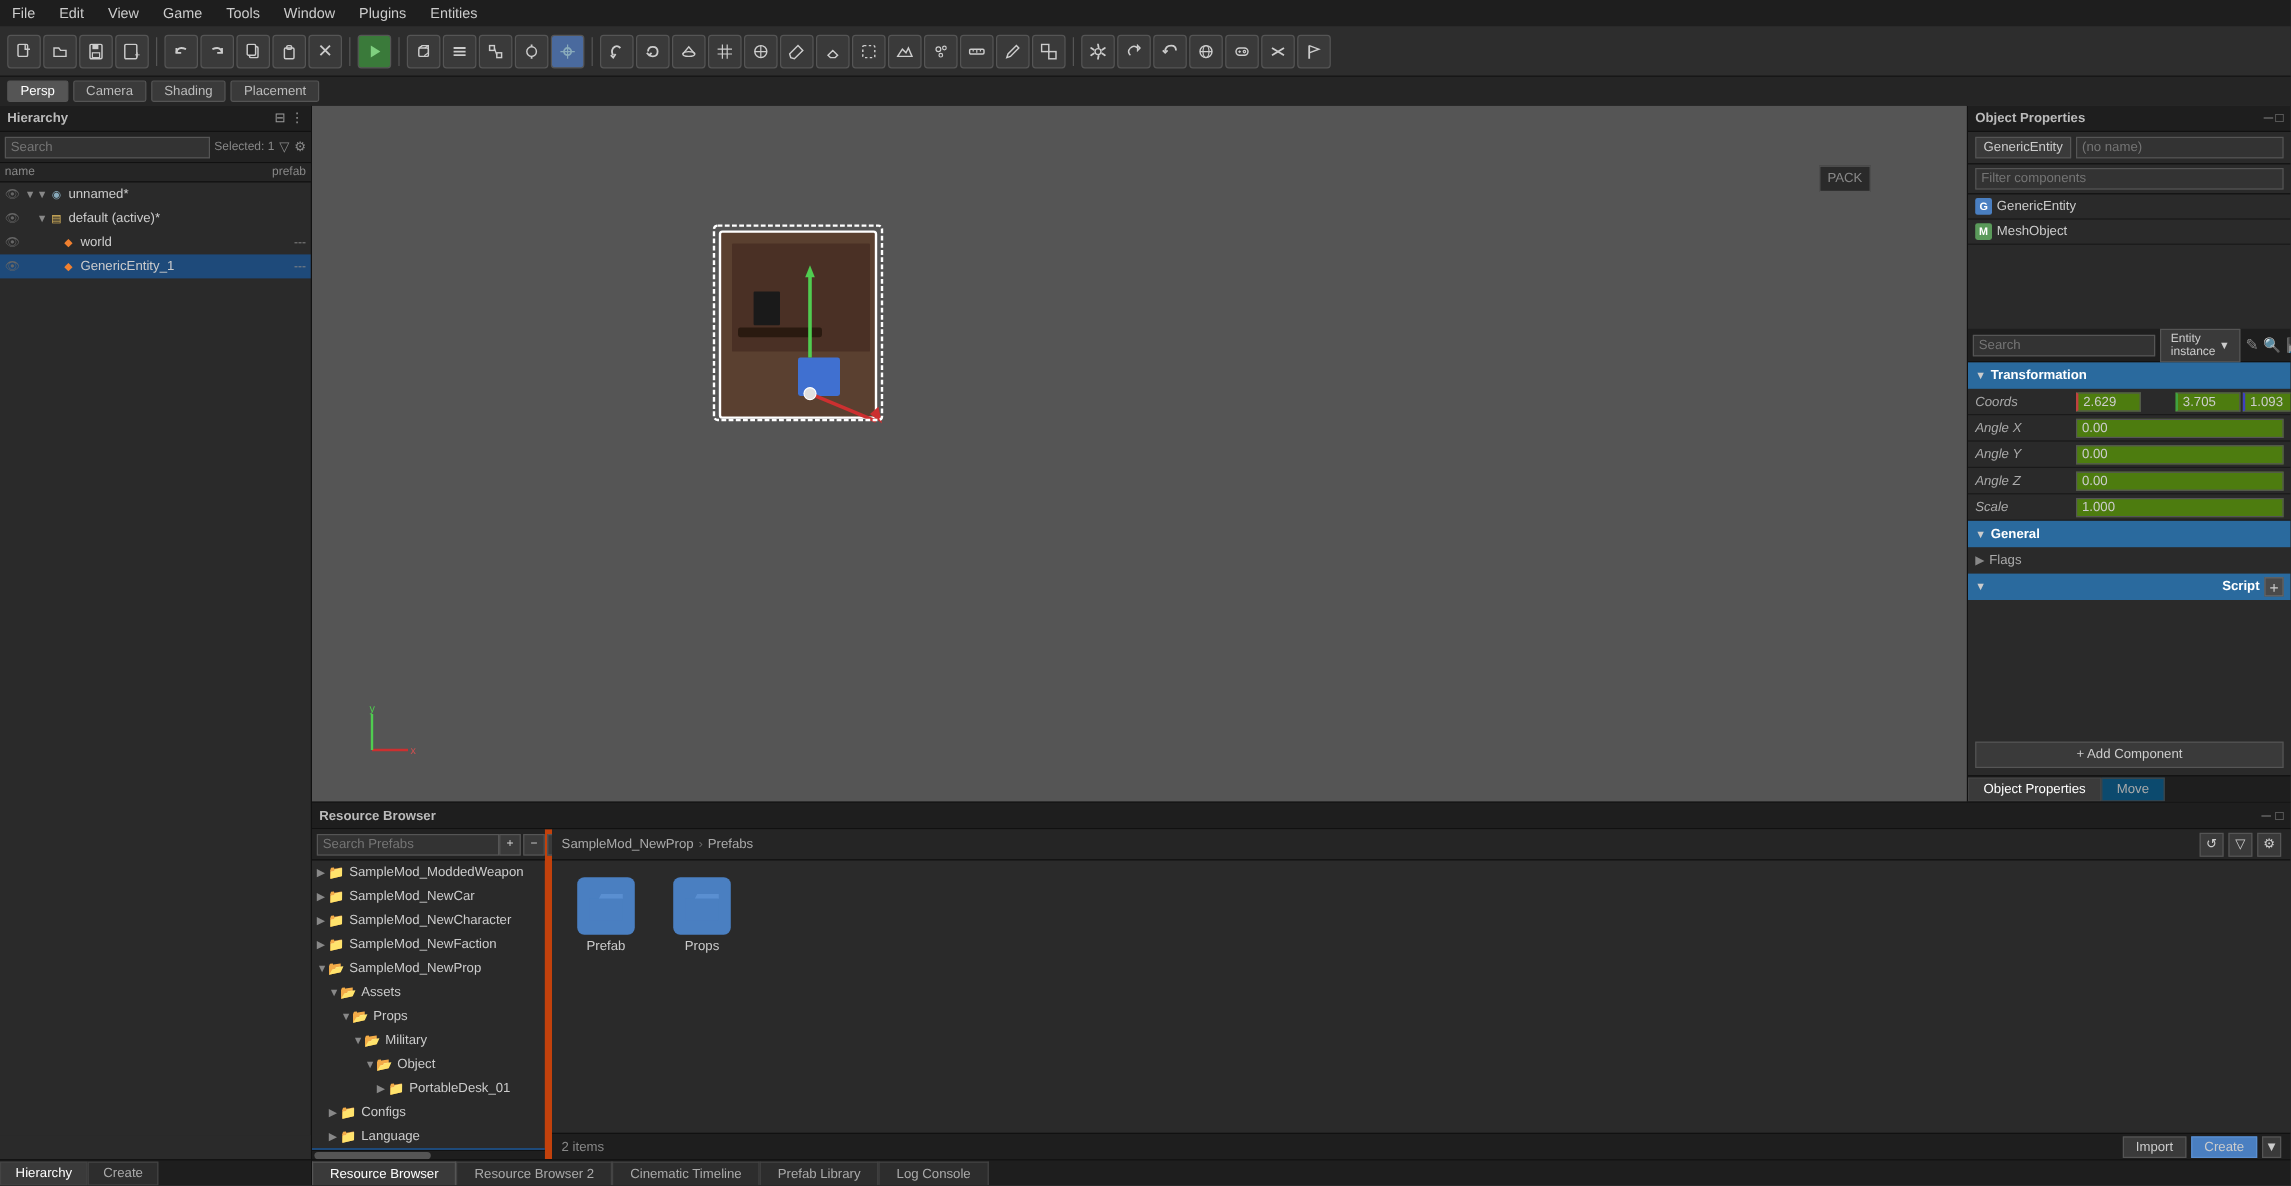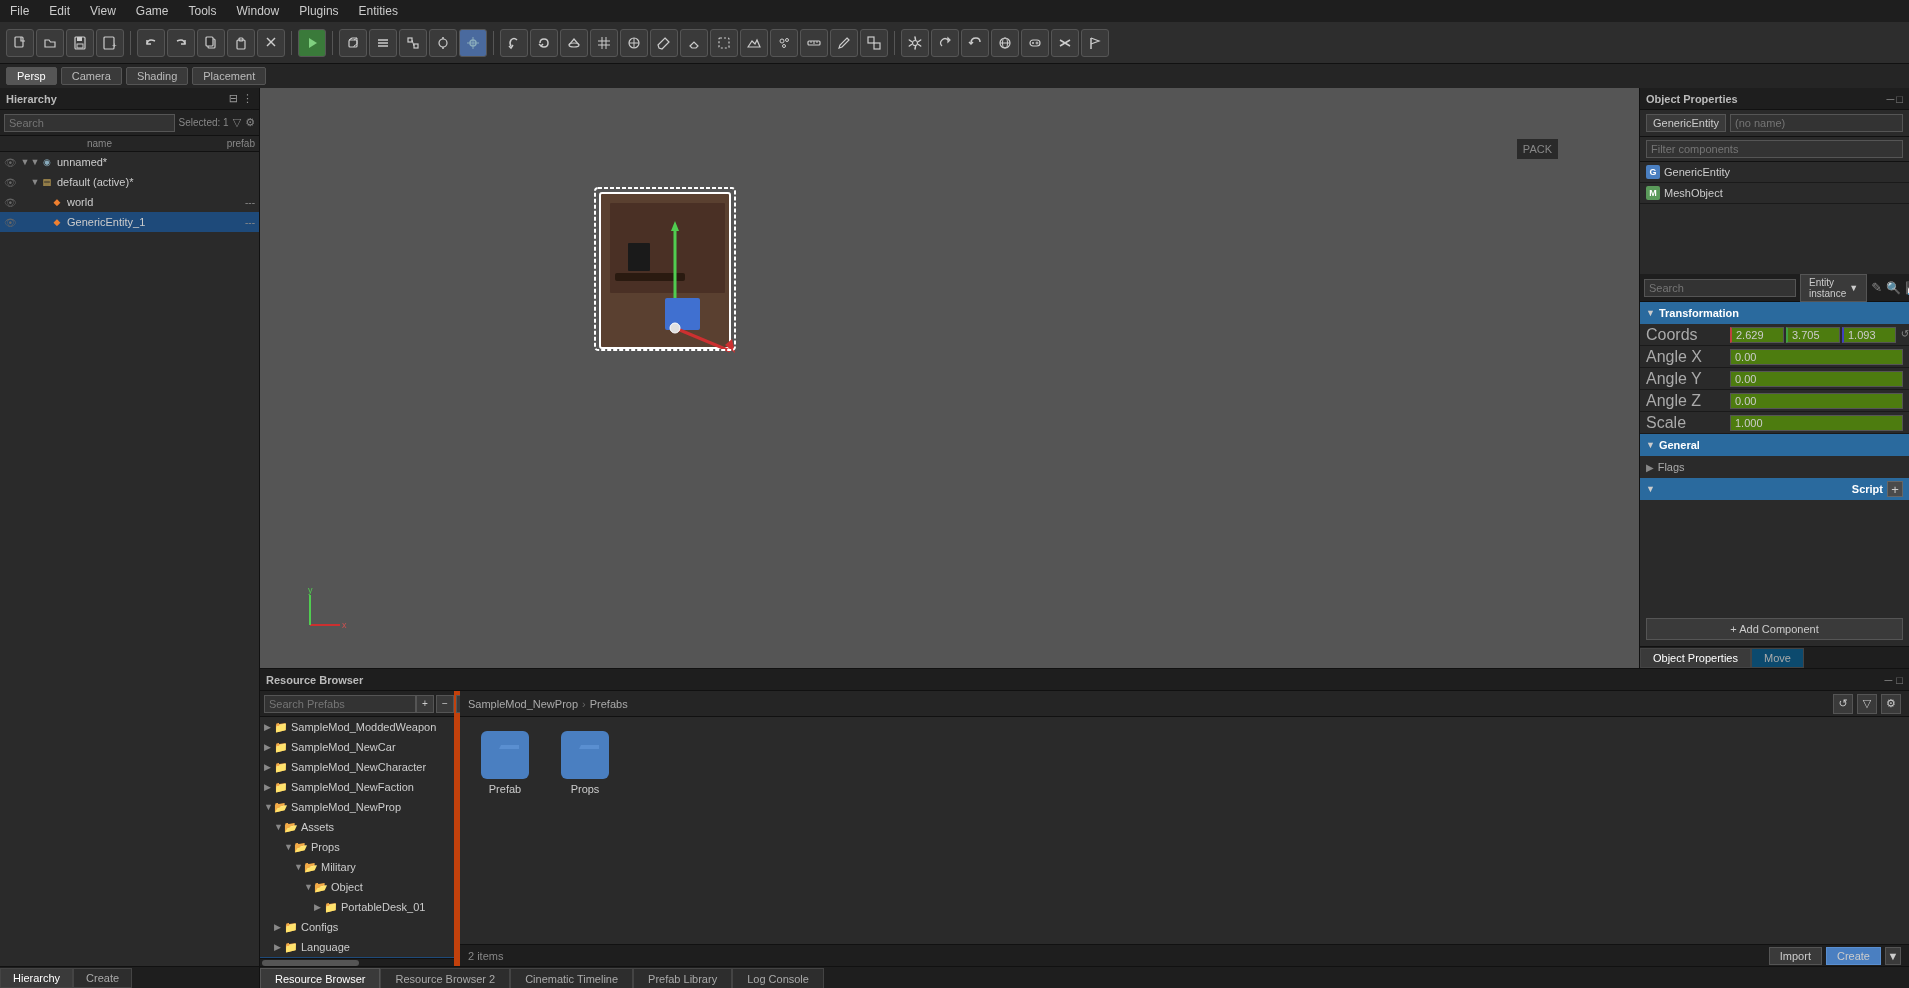--- a/index.html
+++ b/index.html
@@ -146,21 +146,21 @@
       outline: none;
     }
     .hierarchy-cols {
       display: flex;
       font-size: 10px;
       color: #888;
       padding: 2px 4px;
       background: #252525;
       border-bottom: 1px solid #111;
     }
-    .hierarchy-cols .col-name { flex: 1; text-align: center; }
+    .hierarchy-cols .col-name { flex: 1; }
     .hierarchy-cols .col-prefab { width: 60px; text-align: right; }
     .hierarchy-list {
       flex: 1;
       overflow-y: auto;
       overflow-x: hidden;
     }
     .hierarchy-item {
       display: flex;
       align-items: center;
       height: 20px;
@@ -345,23 +345,24 @@
     .prop-row {
       display: flex;
       align-items: center;
       height: 22px;
       padding: 0 6px;
       gap: 4px;
       border-bottom: 1px solid #1a1a1a;
     }
     .prop-label {
       width: 80px;
-      font-size: 16px;
+      font-size: 11px;
       color: #aaa;
       flex-shrink: 0;
+      font-style: italic;
     }
     .prop-value {
       flex: 1;
       display: flex;
       gap: 2px;
     }
     .prop-field {
       background: #4d7c0f;
       border: 1px solid #555;
       color: #ccc;
@@ -1149,21 +1150,21 @@
 
         <div class="section-header">
           <span style="color:#ccc;font-size:9px;">▼</span>
           <span class="section-header-title">Transformation</span>
         </div>
 
         <div class="prop-row">
           <span class="prop-label">Coords</span>
           <div class="prop-value">
             <input class="prop-field x" type="text" style="width: 54px;" value="2.629">
-            <input class="prop-field y" type="text" style="width: 54px;" value="3.705">
+            <input class="prop-field y" type="text" style="width: 54px; margin-left: 27px;" value="3.705">
             <input class="prop-field z" type="text" style="width: 54px;" value="1.093">
             <button class="reset-btn">↺</button>
           </div>
         </div>
 
         <div class="prop-row">
           <span class="prop-label">Angle X</span>
           <div class="prop-value">
             <input class="prop-field" type="text" style="width: 100%;" value="0.00">
           </div>

